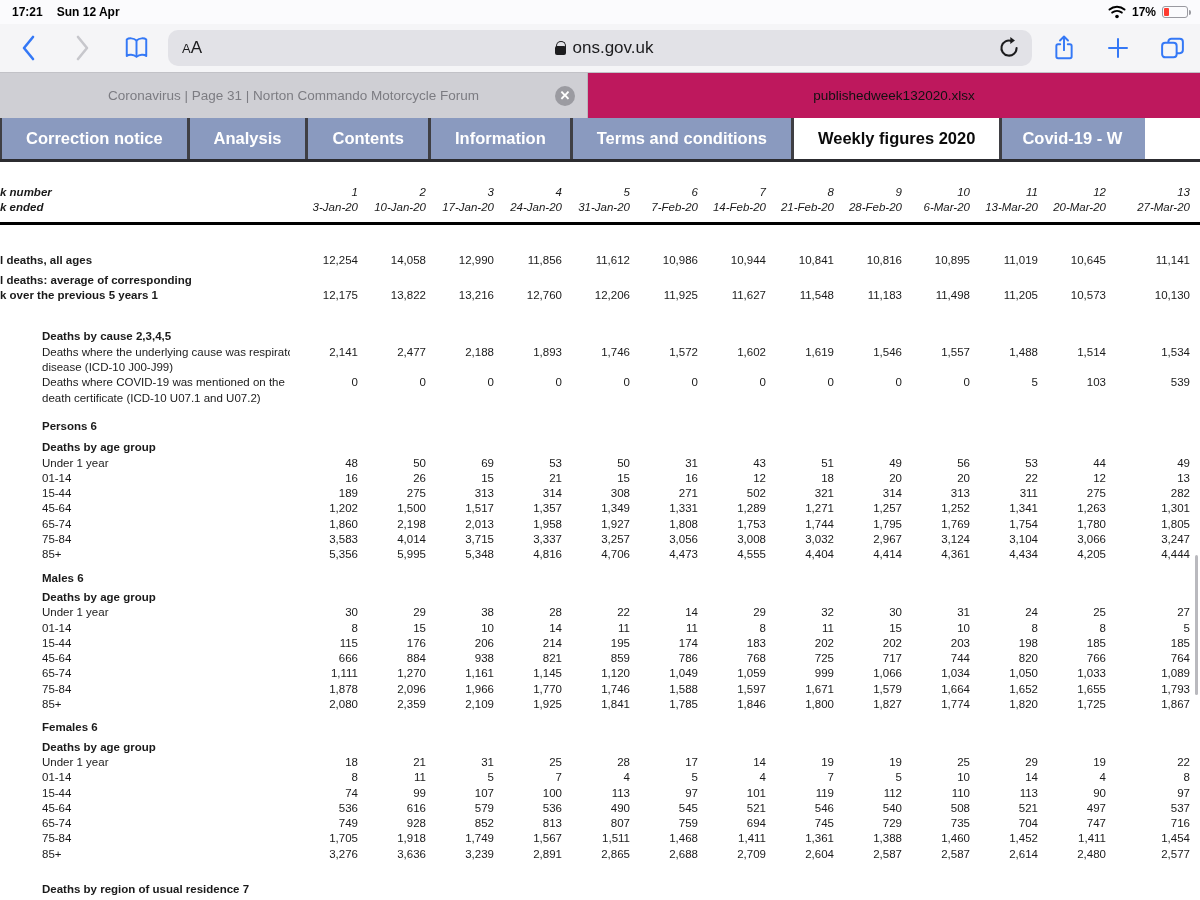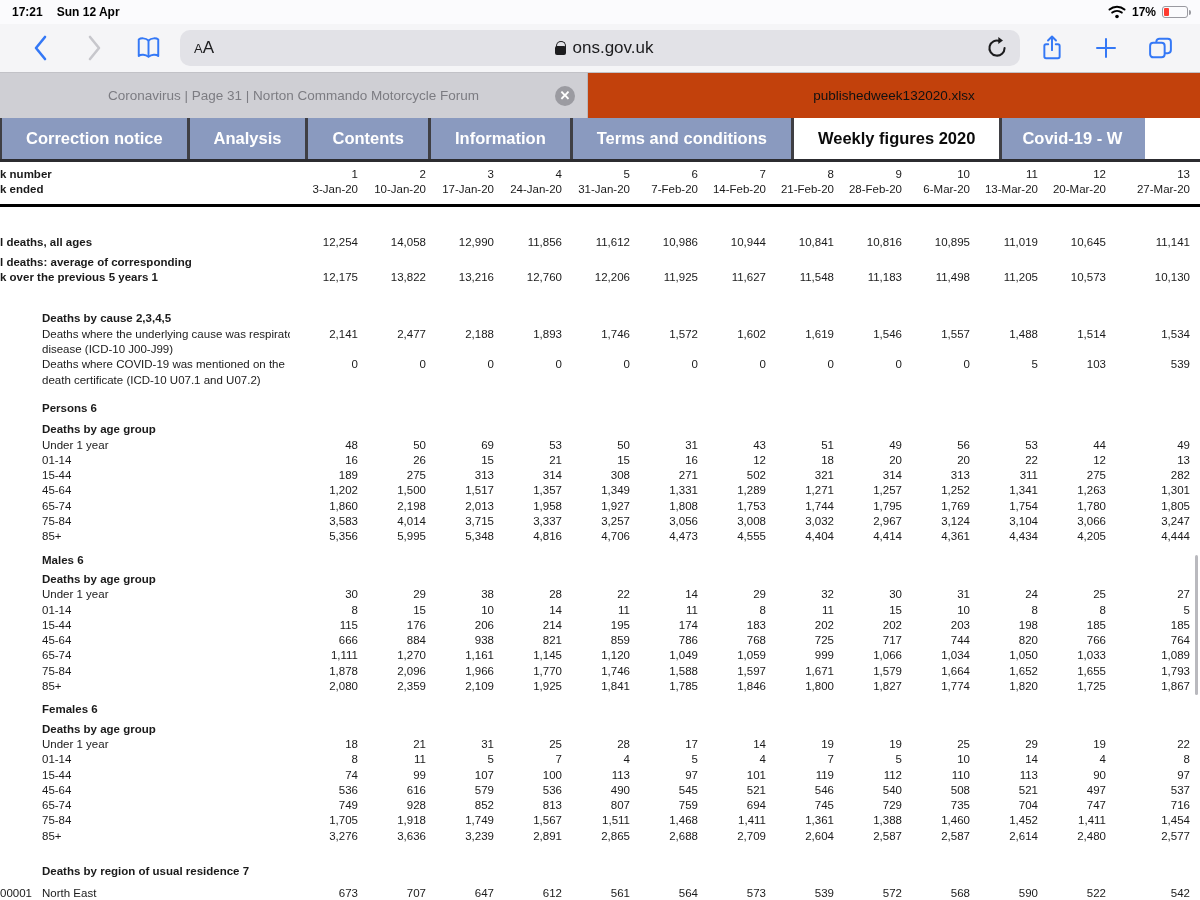--- a/index.html
+++ b/index.html
@@ -13,55 +13,55 @@
   .status-right { display:flex; align-items:center; gap:6px; }
   .battery { width:26px; height:12px; border:1px solid #9a9aa0; border-radius:3px;
     position:relative; display:inline-block; }
   .battery .fill { position:absolute; left:1px; top:1px; bottom:1px; width:5px;
     background:#ff3b30; border-radius:1px; }
   .battery .nub { position:absolute; right:-4px; top:3px; width:2.5px; height:5px;
     background:#9a9aa0; border-radius:0 2px 2px 0; }
 
   
   .toolbar { height:48px; background:#f5f5f7; display:flex; align-items:center;
-    padding:0 18px; gap:10px; }
+    padding:0 6px; gap:10px; }
   .tb-icon { width:44px; height:40px; display:flex; align-items:center; justify-content:center; flex:none; }
   .urlbar { flex:1; height:36px; background:#e2e2e7; border-radius:10px; display:flex;
     align-items:center; padding:0 14px; position:relative; }
   .reader { font-size:17px; color:#1c1c1e; letter-spacing:0; }
   .reader .small { font-size:13px; }
   .url-center { position:absolute; left:8px; right:0; display:flex; align-items:center;
     justify-content:center; gap:7px; font-size:17px; color:#1c1c1e; pointer-events:none; }
   .lock { width:11px; height:9px; background:#1c1c1e; border-radius:2px; position:relative; margin-top:4px; }
   .lock:before { content:""; position:absolute; left:1.5px; top:-5px; width:8px; height:8px;
     border:1.8px solid #1c1c1e; border-bottom:none; border-radius:5px 5px 0 0; }
   .refreshbtn { position:absolute; right:10px; top:5px; }
 
   
   .tabbar { height:46px; background:#cfcfd4; display:flex; border-top:1px solid #c2c2c7; }
   .btab { display:flex; align-items:center; justify-content:center; font-size:13.5px; position:relative; }
   .btab.inactive { width:588px; color:#7c7c82; border-right:1px solid #b8b8bd; }
-  .btab.active { flex:1; background:#c2410c; color:#111; }
+  .btab.active { flex:1; background:#be185d; color:#111; }
   .tab-close { position:absolute; right:12px; width:20px; height:20px; border-radius:50%;
     background:#9b9ba1; color:#ffffff; font-size:13px; line-height:19px; text-align:center; font-weight:700; }
 
   
   .sheettabs { height:44px; background:#ffffff; display:flex; border-bottom:3px solid #2c2c30;
     overflow:hidden; }
   .stab { flex:none; display:flex; align-items:center; justify-content:center;
     padding:0 24px; background:#8a9abf; color:#ffffff; font-weight:700; font-size:16.5px;
     border-left:3px solid #3f3f44; white-space:nowrap; }
   .stab:first-child { border-left:2px solid #3f3f44; }
   .stab.active { background:#ffffff; color:#0b0b0b; }
   .stab.clipped { width:146px; padding-right:0; justify-content:flex-start; padding-left:20px; overflow:hidden; }
 
   
   .sheet { position:relative; background:#fff; width:1200px; height:738px; font-size:11.5px;
     color:#1a1a1a; }
-  .shead { padding-top:5px; }
+  .shead { padding-top:23px;font-style:italic; }
   .trow { display:flex; line-height:15.3px; height:15.3px; }
   .trow.two { height:30.6px; }
   .lbl { width:290px; flex:none; white-space:nowrap; overflow:hidden; }
   .lbl .code { display:inline-block; width:42px; }
   .ind { padding-left:42px; }
   .b { font-weight:700; }
   .cells { display:flex; flex:none; height:15.3px; }
   .two .cells.vfirst { align-self:flex-start; }
   .two .cells.vsecond { align-self:flex-end; }
   .cell { width:68px; flex:none; text-align:right; }

